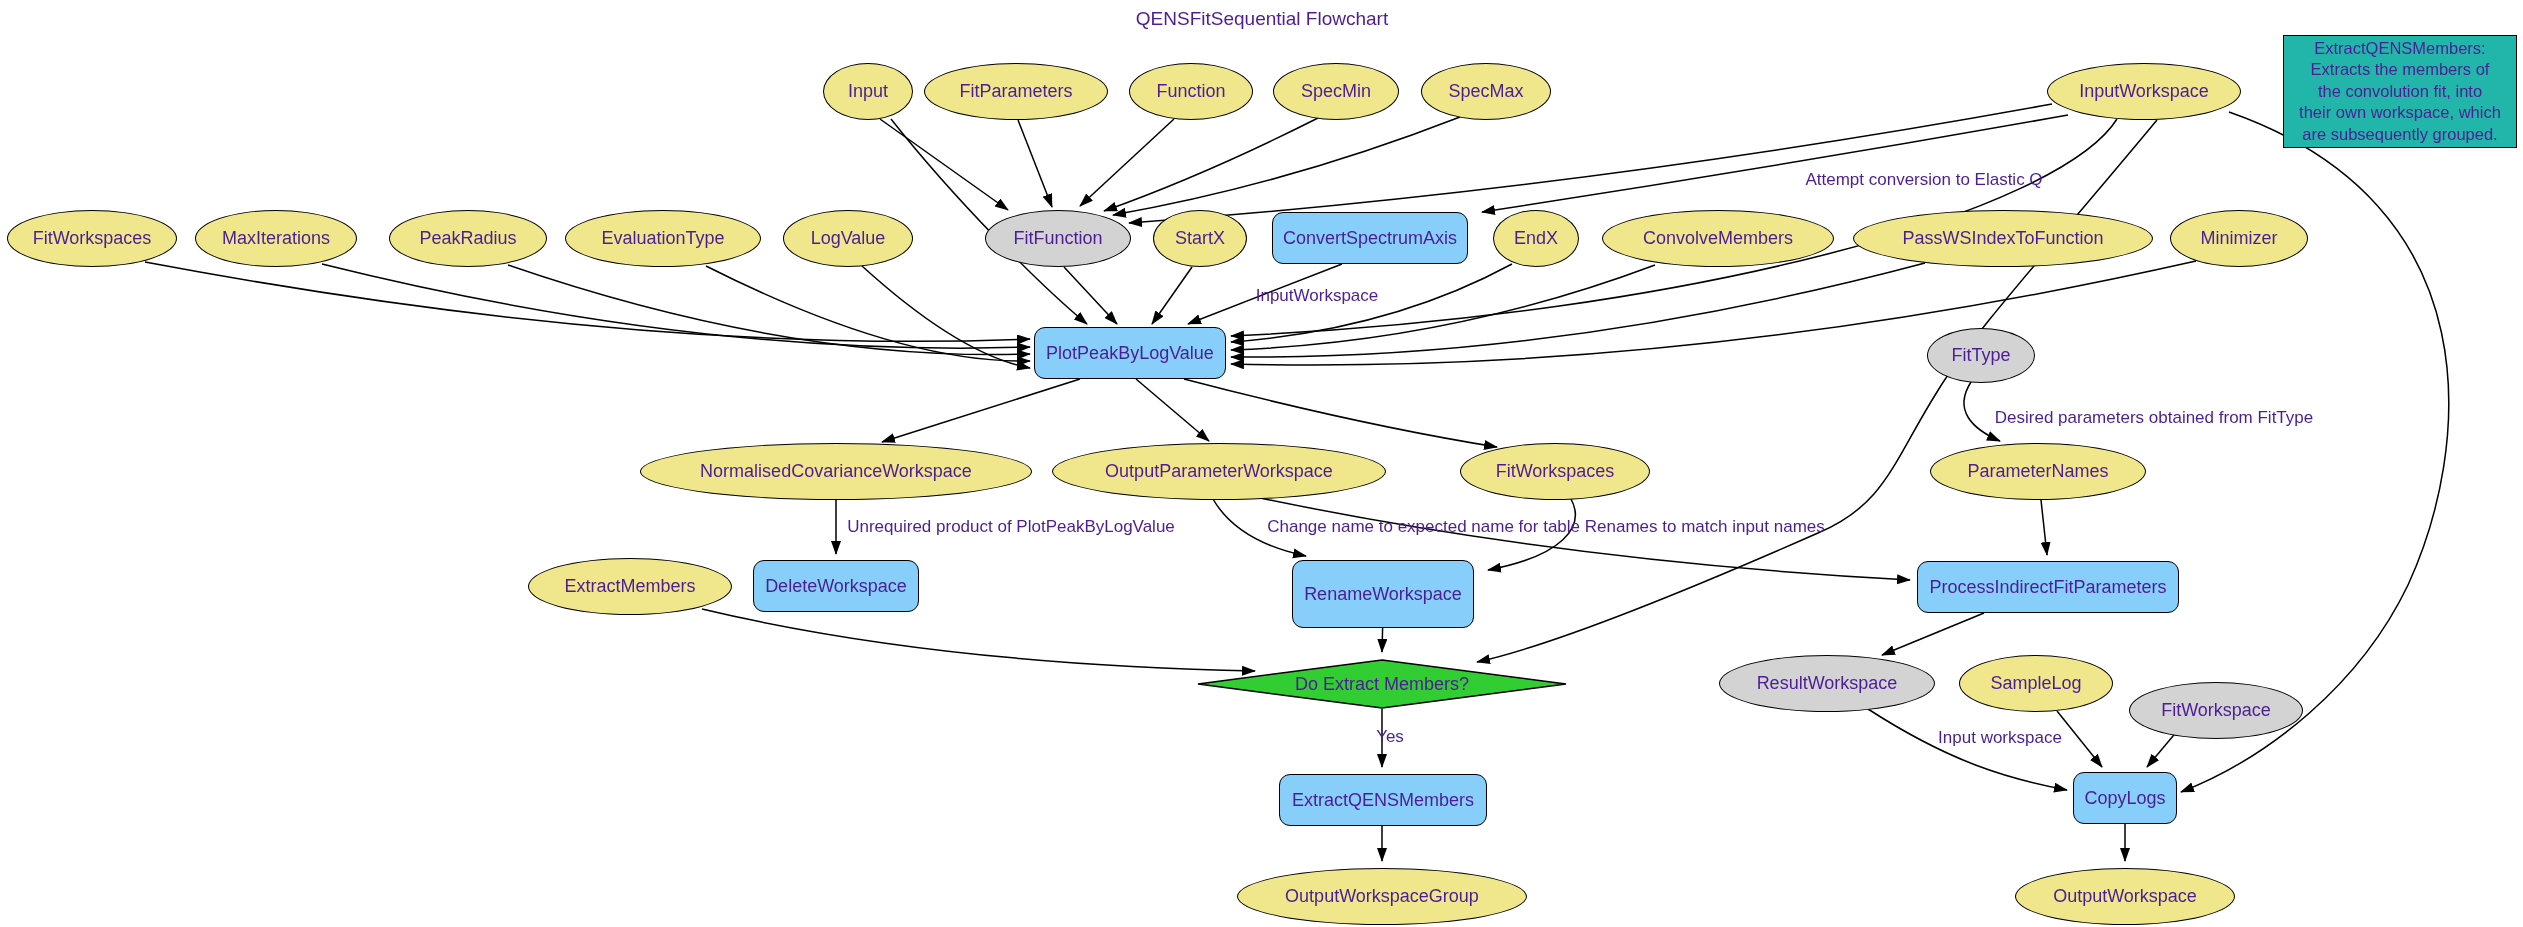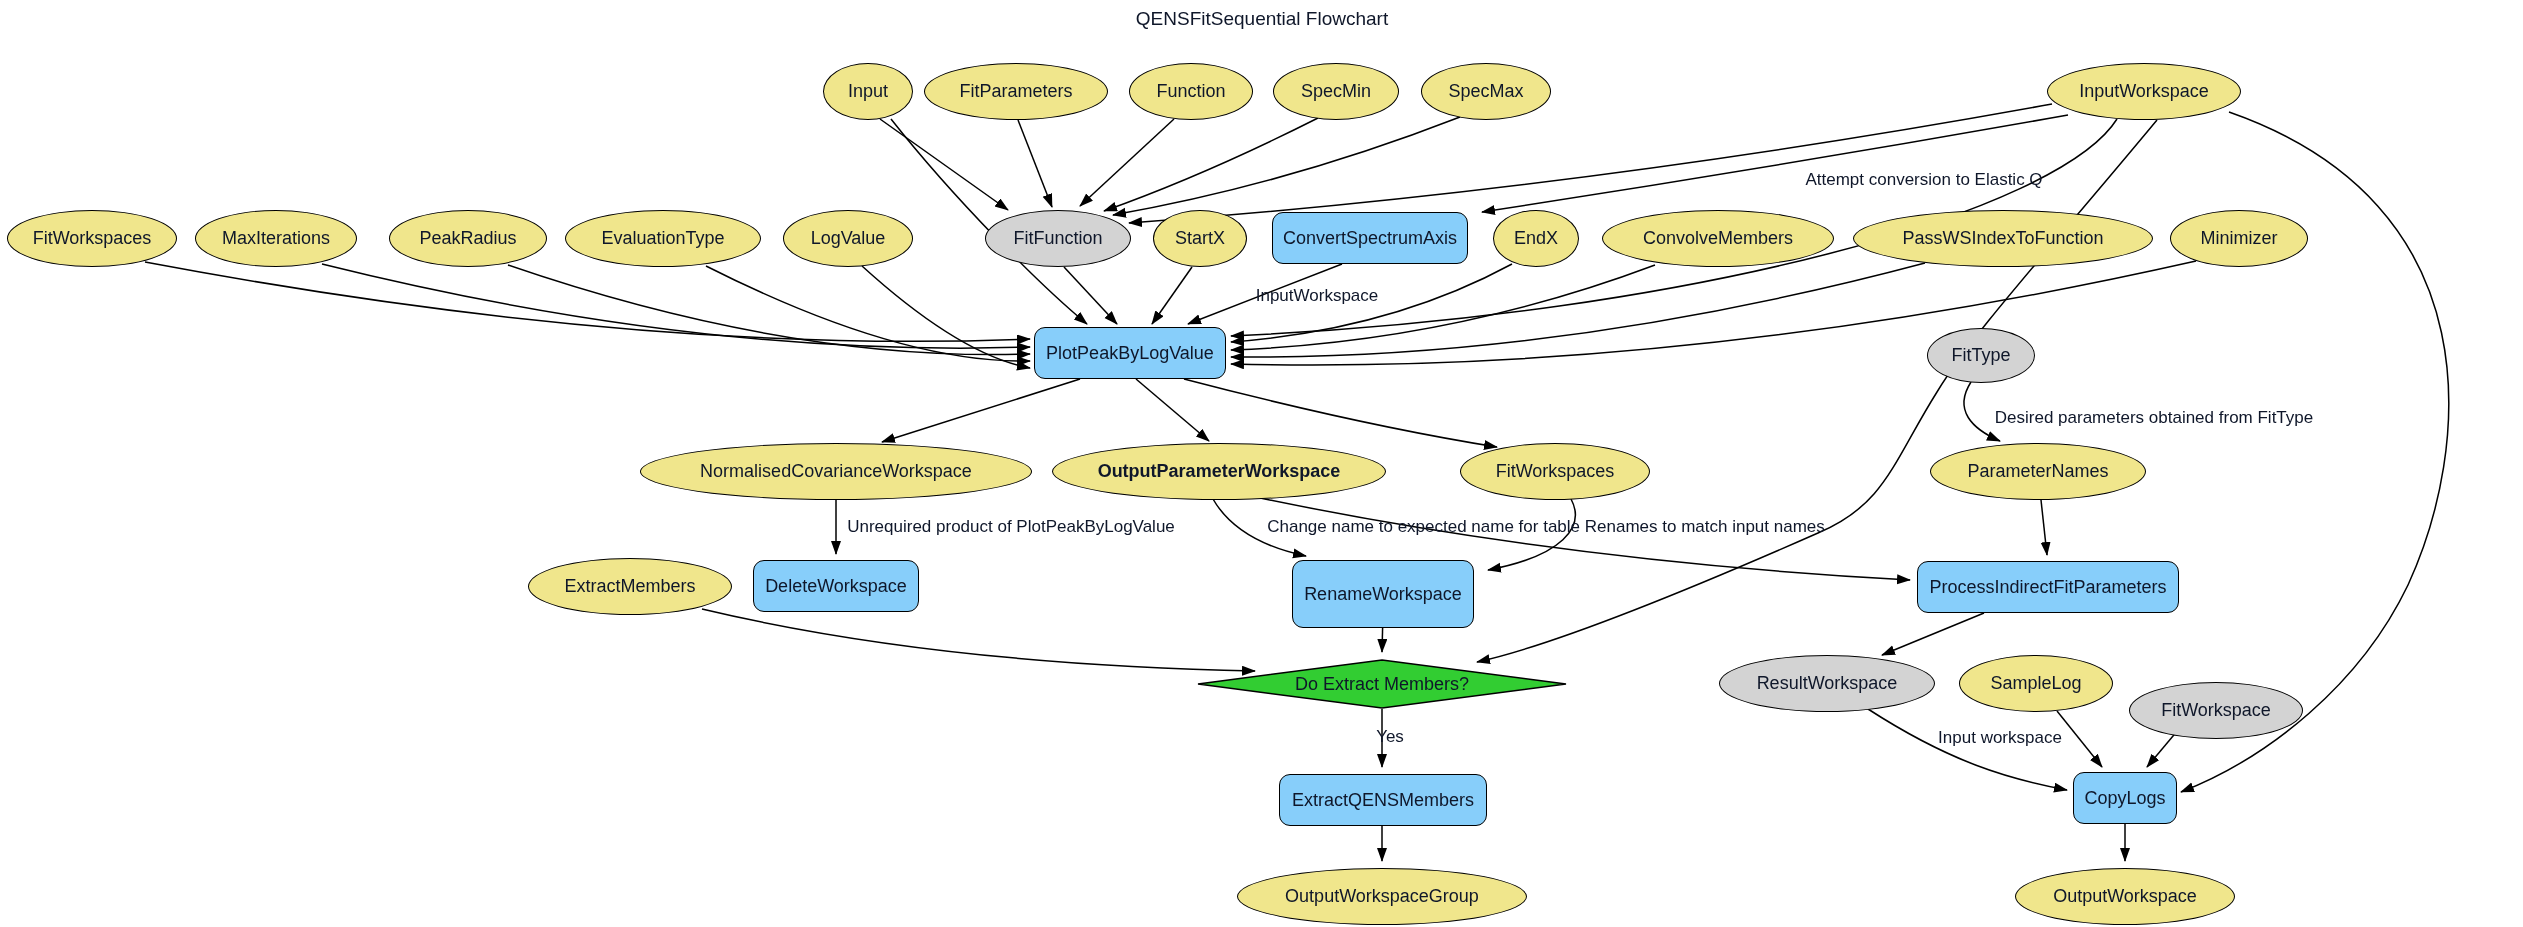--- a/index.html
+++ b/index.html
@@ -1,21 +1,21 @@
 <!DOCTYPE html>
 <html><head>
 <meta charset="utf-8">
 <style>
   html,body{margin:0;padding:0;background:#ffffff;}
   #canvas{
     position:relative;
     width:2523px;height:927px;
     background:#ffffff;
     font-family:"Liberation Sans", sans-serif;
-    color:#0f172a;
+    color:#4c1d95;
     overflow:hidden;
   }
   #edges-svg{position:absolute;left:0;top:0;}
   .diagram-title{
     position:absolute;
     left:1262px;top:8px;
     transform:translateX(-50%);
     font-size:19px;
     white-space:nowrap;
   }
@@ -103,20 +103,25 @@
         <path d="M 702 609 C 900 656 1110 668 1255 671" marker-end="url(#arrow)" stroke="#000000"></path>
         <path d="M 1383 612 L 1382 652" marker-end="url(#arrow)" stroke="#000000"></path>
         <path d="M 1382 709 L 1382 767" marker-end="url(#arrow)" stroke="#000000"></path>
         <path d="M 1382 826 L 1382 861" marker-end="url(#arrow)" stroke="#000000"></path>
         <path d="M 2125 824 L 2125 861" marker-end="url(#arrow)" stroke="#000000"></path>
       </g>
   </svg>
 
   <div class="diagram-title">QENSFitSequential Flowchart</div>
 
+  <div class="note-box" id="note-box" style="left: 2283px; top: 35px; width: 234px; height: 113px; background: rgb(34, 182, 171);">ExtractQENSMembers:
+Extracts the members of
+the convolution fit, into
+their own workspace, which
+are subsequently grouped.</div>
 
   <div id="nodes-layer">
       <div class="node ellipse" style="left: 823px; top: 62.5px; width: 90px; height: 57px; background: rgb(240, 230, 140);">Input</div>
       <div class="node ellipse" style="left: 924px; top: 62.5px; width: 184px; height: 57px; background: rgb(240, 230, 140);">FitParameters</div>
       <div class="node ellipse" style="left: 1129px; top: 62.5px; width: 124px; height: 57px; background: rgb(240, 230, 140);">Function</div>
       <div class="node ellipse" style="left: 1273px; top: 62.5px; width: 126px; height: 57px; background: rgb(240, 230, 140);">SpecMin</div>
       <div class="node ellipse" style="left: 1421px; top: 62.5px; width: 130px; height: 57px; background: rgb(240, 230, 140);">SpecMax</div>
       <div class="node ellipse" style="left: 2047px; top: 62.5px; width: 194px; height: 57px; background: rgb(240, 230, 140);">InputWorkspace</div>
       <div class="node ellipse" style="left: 7px; top: 209.5px; width: 170px; height: 57px; background: rgb(240, 230, 140);">FitWorkspaces</div>
       <div class="node ellipse" style="left: 195px; top: 209.5px; width: 162px; height: 57px; background: rgb(240, 230, 140);">MaxIterations</div>
@@ -125,21 +130,21 @@
       <div class="node ellipse" style="left: 783px; top: 209.5px; width: 130px; height: 57px; background: rgb(240, 230, 140);">LogValue</div>
       <div class="node ellipse" style="left: 985px; top: 209.5px; width: 146px; height: 57px; background: rgb(211, 211, 211);">FitFunction</div>
       <div class="node ellipse" style="left: 1153px; top: 209.5px; width: 94px; height: 57px; background: rgb(240, 230, 140);">StartX</div>
       <div class="node rect" style="left: 1272px; top: 212px; width: 196px; height: 52px; background: rgb(135, 206, 250);">ConvertSpectrumAxis</div>
       <div class="node ellipse" style="left: 1493px; top: 209.5px; width: 86px; height: 57px; background: rgb(240, 230, 140);">EndX</div>
       <div class="node ellipse" style="left: 1602px; top: 209.5px; width: 232px; height: 57px; background: rgb(240, 230, 140);">ConvolveMembers</div>
       <div class="node ellipse" style="left: 1853px; top: 209.5px; width: 300px; height: 57px; background: rgb(240, 230, 140);">PassWSIndexToFunction</div>
       <div class="node ellipse" style="left: 2170px; top: 209.5px; width: 138px; height: 57px; background: rgb(240, 230, 140);">Minimizer</div>
       <div class="node rect" style="left: 1034px; top: 327px; width: 192px; height: 52px; background: rgb(135, 206, 250);">PlotPeakByLogValue</div>
       <div class="node ellipse" style="left: 640px; top: 442.5px; width: 392px; height: 57px; background: rgb(240, 230, 140);">NormalisedCovarianceWorkspace</div>
-      <div class="node ellipse" style="left: 1052px; top: 442.5px; width: 334px; height: 57px; background: rgb(240, 230, 140); font-weight: bold;">OutputParameterWorkspace</div>
+      <div class="node ellipse" style="left: 1052px; top: 442.5px; width: 334px; height: 57px; background: rgb(240, 230, 140);">OutputParameterWorkspace</div>
       <div class="node ellipse" style="left: 1460px; top: 442.5px; width: 190px; height: 57px; background: rgb(240, 230, 140);">FitWorkspaces</div>
       <div class="node ellipse" style="left: 528px; top: 557.5px; width: 204px; height: 57px; background: rgb(240, 230, 140);">ExtractMembers</div>
       <div class="node rect" style="left: 753px; top: 560px; width: 166px; height: 52px; background: rgb(135, 206, 250);">DeleteWorkspace</div>
       <div class="node rect" style="left: 1292px; top: 560px; width: 182px; height: 68px; background: rgb(135, 206, 250);">RenameWorkspace</div>
       <div class="node ellipse" style="left: 1927px; top: 327.5px; width: 108px; height: 55px; background: rgb(211, 211, 211);">FitType</div>
       <div class="node ellipse" style="left: 1930px; top: 442.5px; width: 216px; height: 57px; background: rgb(240, 230, 140);">ParameterNames</div>
       <div class="node rect" style="left: 1917px; top: 561px; width: 262px; height: 52px; background: rgb(135, 206, 250);">ProcessIndirectFitParameters</div>
       <div class="node diamond" style="left: 1196px; top: 659px; width: 372px; height: 50px;">
         <svg width="372" height="50" viewBox="0 0 372 50">
           <polygon points="186,1 370,25 186,49 2,25" fill="#32CD32" stroke="#000" stroke-width="1.5"></polygon>

